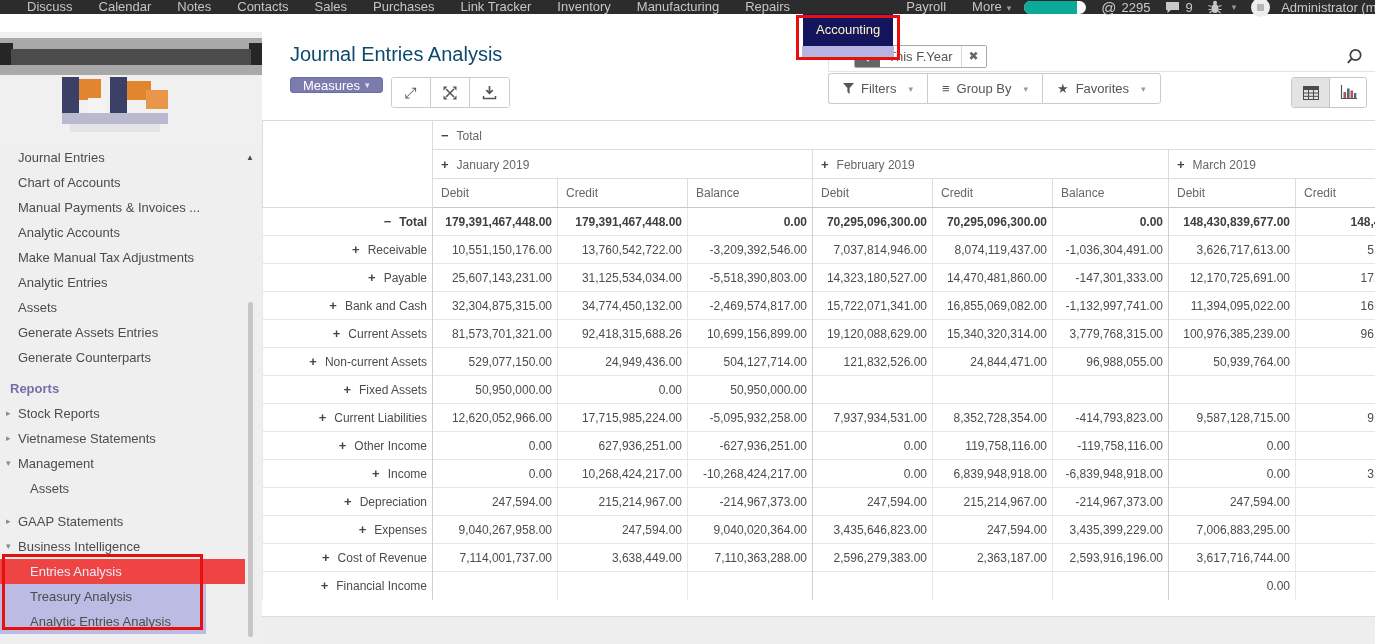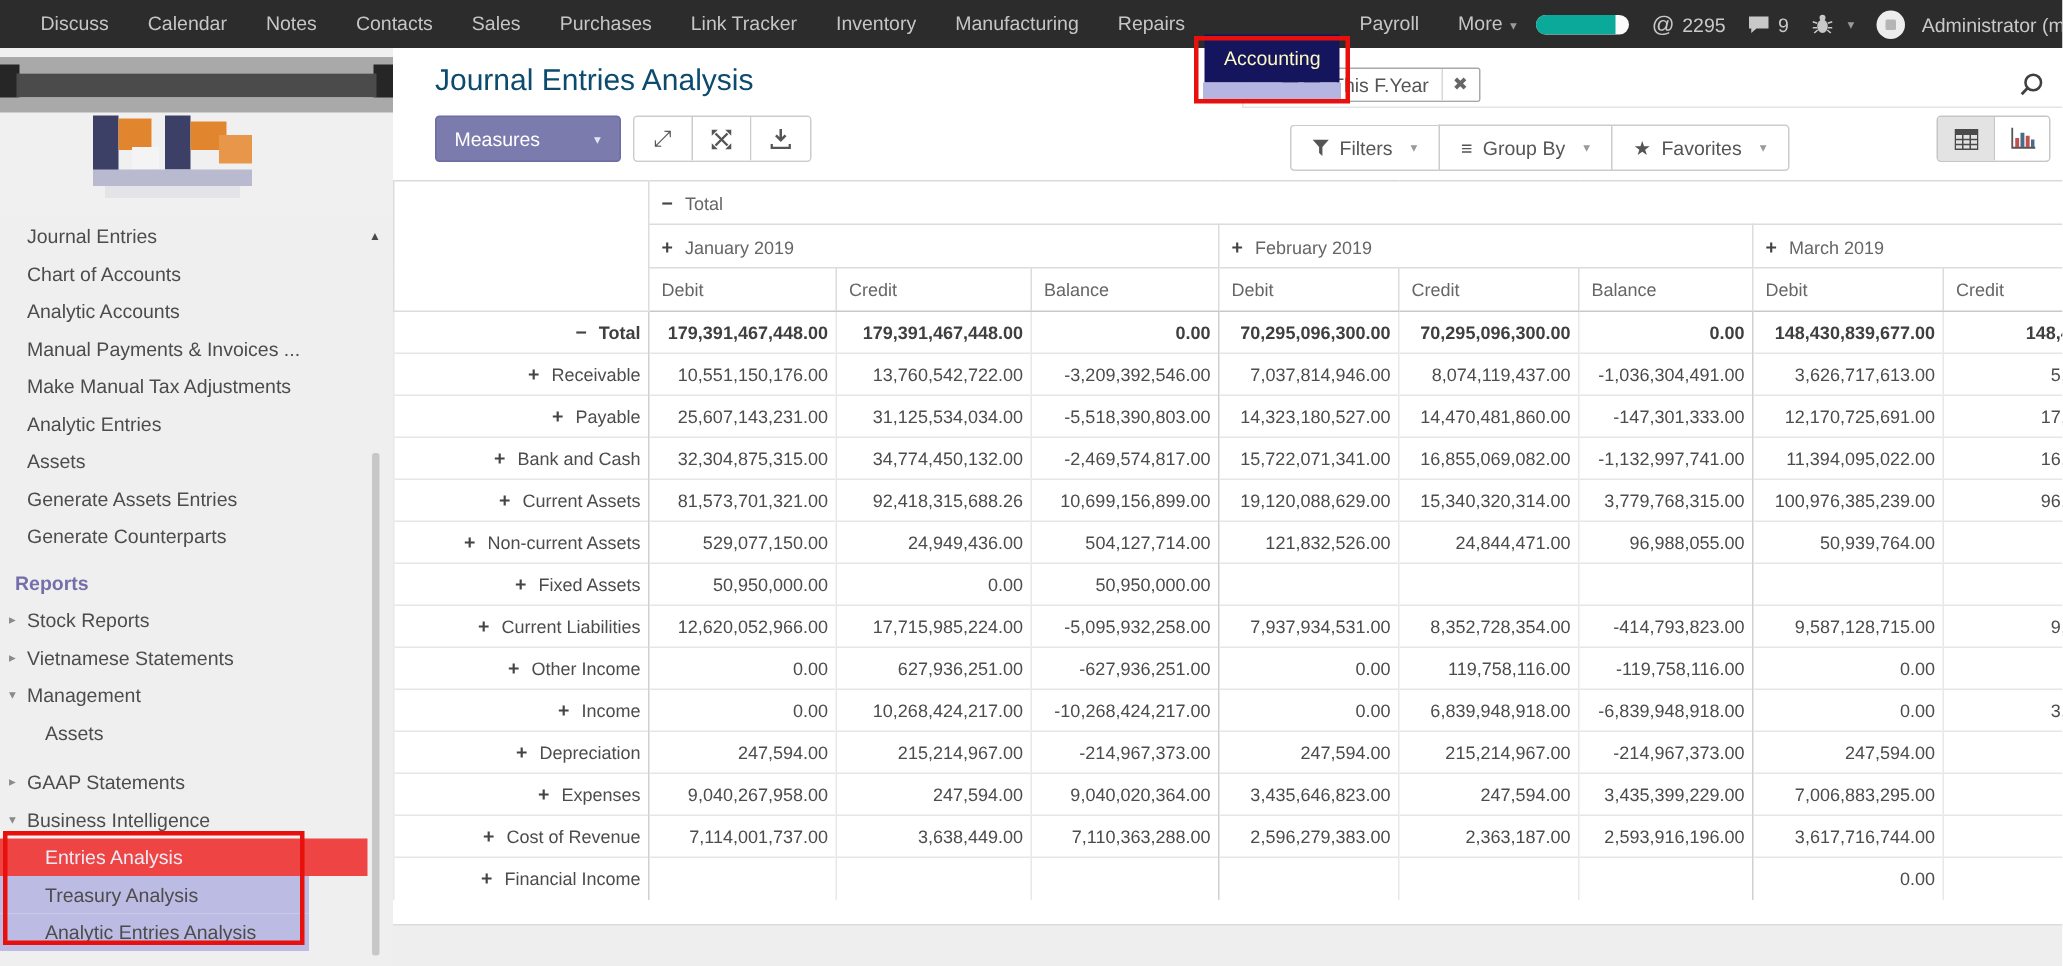--- a/index.html
+++ b/index.html
@@ -1,21 +1,21 @@
 <!DOCTYPE html>
 <html><head>
 <meta charset="utf-8">
 <style>
   * { box-sizing: border-box; }
   body { margin:0; width:1375px; height:644px; overflow:hidden;
          font-family:"Liberation Sans","DejaVu Sans",sans-serif; background:#fff; }
   .screen { position:relative; width:1375px; height:644px; overflow:hidden; }
 
   
-  .topbar { position:absolute; top:0; left:0; right:0; height:32px; background:#2c2c2c;
+  .topbar { position:absolute; top:0; left:0; right:0; height:14px; background:#2c2c2c;
             display:flex; align-items:center; z-index:60; }
   .top-menus { display:flex; align-items:center; height:32px; padding-left:14px; }
   .menu-item { padding:0 13px; height:32px; line-height:32px; font-size:13px; color:#c6c6c6;
                cursor:pointer; position:relative; white-space:nowrap; }
   .menu-item.active { background:#15155e; color:#fef9c3;margin-top:46px; }
   .caret { font-size:9px; color:#9a9a9a; margin-left:5px; }
   .acc-underlay { position:absolute; top:32px; left:-1px; right:-1px; height:12px; background:#b6b5e2; }
   .acc-box { position:absolute; top:1px; left:-7px; right:-7px; height:45px;
              border:3px solid #e8100c; pointer-events:none; }
   .top-right { margin-left:auto; display:flex; align-items:center; gap:15px;
@@ -58,22 +58,22 @@
                      border:3px solid #e8100c; pointer-events:none; z-index:5; }
   .side-scrollbar { position:absolute; right:9px; top:270px; width:5px; height:335px;
                     background:#c7c7c7; border-radius:2px; }
 
   
   .content { position:absolute; top:32px; left:262px; width:1113px; bottom:0; background:#fff; }
   .page-title { position:absolute; left:28px; top:11px; font-size:20px; color:#0c4a6e;
                 font-weight:400; margin:0; }
   .controls { position:absolute; left:28px; top:45px; display:flex; align-items:stretch; }
   .btn-measures { background:#7c7bad; border:1px solid #6e6da0; color:#fff; font-size:13px;
-                  height:31px; padding:0 12px; border-radius:3px; cursor:pointer;
-                  display:flex; align-items:center;gap:31px; }
+                  height:16px; padding:0 12px; border-radius:3px; cursor:pointer;
+                  display:flex; align-items:center; }
   .btn-measures .caret { color:#e4e4f2; }
   .icon-group { display:flex; margin-left:8px; border:1px solid #ccc; border-radius:3px;
                 overflow:hidden; background:#fff; }
   .icon-btn { width:39px; height:29px; background:#fff; border-right:1px solid #ccc;
               display:flex; align-items:center; justify-content:center; color:#555; cursor:pointer; }
   .icon-btn:last-child { border-right:none; }
   .icon-btn .uni { font-size:15px; line-height:1; }
 
   .search-bar { position:absolute; left:566px; top:9px; width:547px; height:31px;
                 border-left:1px solid #e4e4e4; border-bottom:1px solid #e4e4e4;
@@ -82,21 +82,21 @@
            border:1px solid #a9a9a9; border-radius:2px; overflow:hidden; font-size:13px; }
   .facet-icon { width:25px; background:#656565; display:flex; align-items:center; justify-content:center; }
   .facet-label { padding:0 8px; color:#555; background:#fff; line-height:21px; }
   .facet-x { padding:0 7px; color:#666; font-size:12px; font-weight:bold; background:#fff;
              line-height:21px; cursor:pointer; border-left:1px solid #d8d8d8; }
   .search-input { margin-left:10px; font-size:14px; color:#555; border:none; outline:none;
                   background:transparent; flex:1; }
   .search-input::placeholder { color:#999; }
   .magnifier { position:absolute; right:12px; top:7px; cursor:pointer; }
 
-  .filter-row { position:absolute; left:566px; top:51px; display:flex;margin-left:32px; }
+  .filter-row { position:absolute; left:566px; top:41px; display:flex; }
   .fbtn { display:flex; align-items:center; gap:7px; padding:0 14px; height:31px; background:#fff;
           border:1px solid #ccc; border-right:none; font-size:13px; color:#555; cursor:pointer; }
   .fbtn:first-child { border-radius:3px 0 0 3px; }
   .fbtn:last-child { border-right:1px solid #ccc; border-radius:0 3px 3px 0; }
   .fbtn .glyph { color:#555; font-size:13px; }
   .view-switch { position:absolute; right:8px; top:45px; display:flex; border:1px solid #c6c6c6;
                  border-radius:3px; overflow:hidden; }
   .vbtn { width:37px; height:29px; display:flex; align-items:center; justify-content:center;
           background:#fff; border-left:1px solid #c6c6c6; cursor:pointer; }
   .vbtn:first-child { border-left:none; }
@@ -190,22 +190,22 @@
         <div class="lg-m3"></div>
       <div class="lg-m4"></div>
         <div class="lg-m5"></div>
         <div class="lg-m6"></div>
       <div class="lg-m7"></div>
         <div class="lg-m8"></div>
     </div>
     <nav class="side-menu" id="side-menu">
         <div class="side-item"><span>Journal Entries</span><span class="scroll-up">▲</span></div>
         <div class="side-item"><span>Chart of Accounts</span></div>
+        <div class="side-item"><span>Manual Payments &amp; Invoices ...</span></div>
         <div class="side-item"><span>Analytic Accounts</span></div>
-        <div class="side-item"><span>Manual Payments &amp; Invoices ...</span></div>
         <div class="side-item"><span>Make Manual Tax Adjustments</span></div>
         <div class="side-item"><span>Analytic Entries</span></div>
         <div class="side-item"><span>Assets</span></div>
         <div class="side-item"><span>Generate Assets Entries</span></div>
         <div class="side-item"><span>Generate Counterparts</span></div>
         <div class="side-item section" style="margin-top: 6px;"><span>Reports</span></div>
         <div class="side-item"><span class="arr">▸</span><span>Stock Reports</span></div>
         <div class="side-item"><span class="arr">▸</span><span>Vietnamese Statements</span></div>
         <div class="side-item"><span class="arr">▾</span><span>Management</span></div>
         <div class="side-item child"><span>Assets</span></div>

